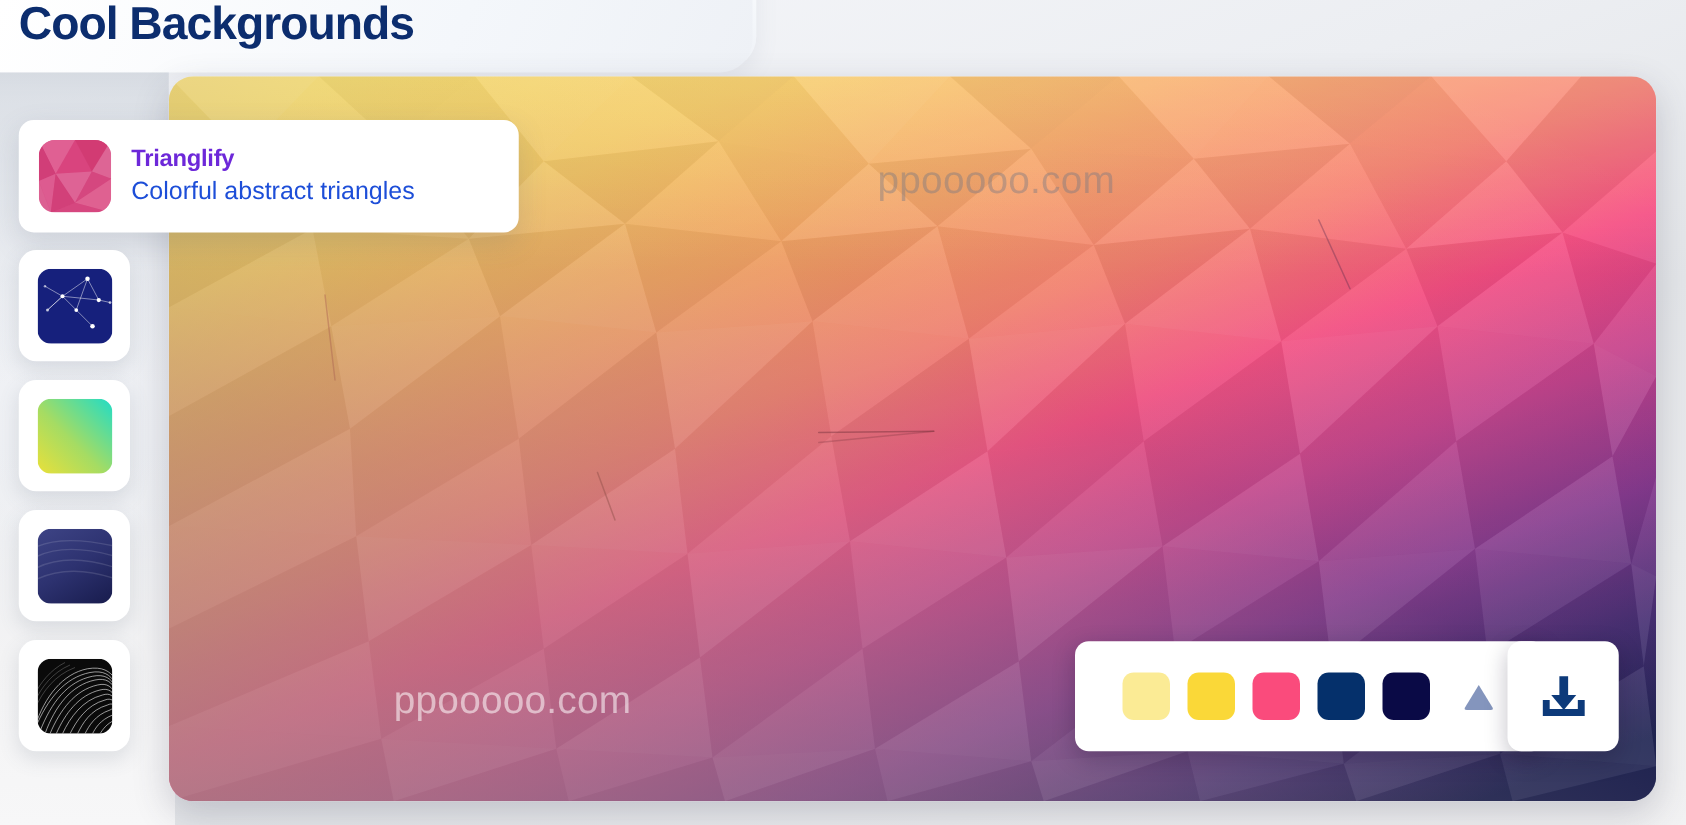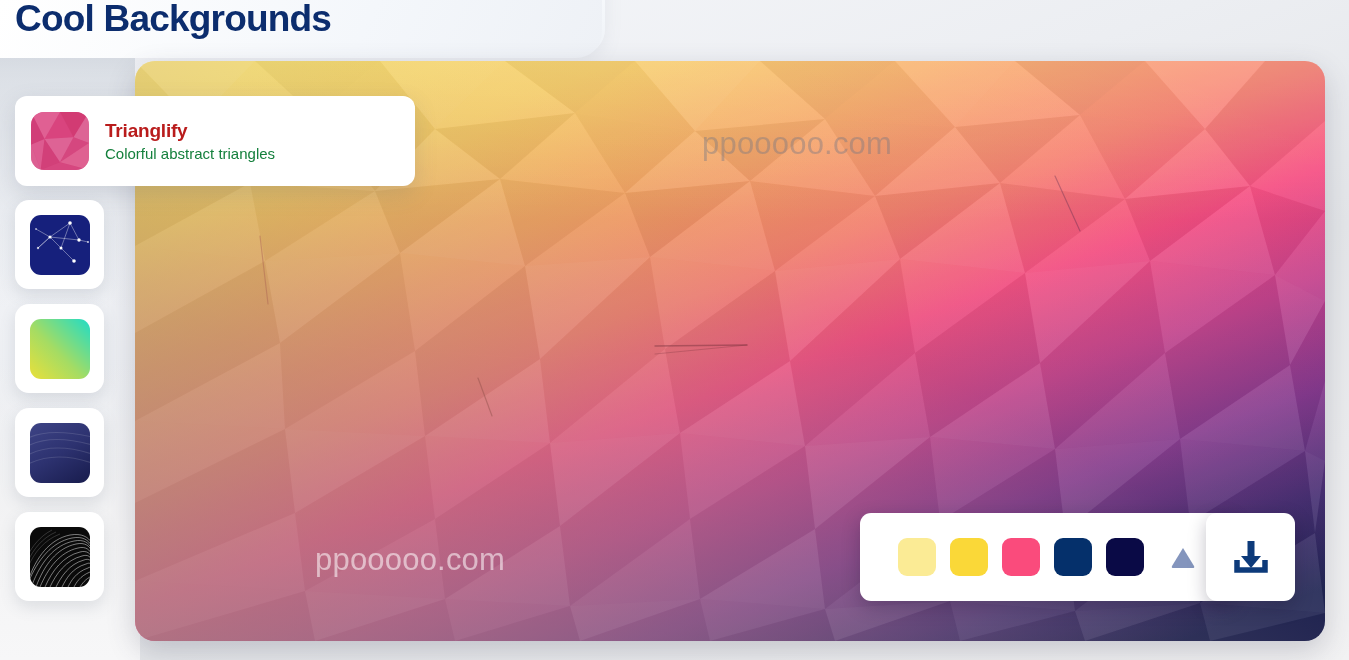--- a/index.html
+++ b/index.html
@@ -127,26 +127,26 @@
     border-radius: 13px;
     overflow: hidden;
     flex: 0 0 auto;
   }
   .info-thumb svg { display: block; width: 100%; height: 100%; }
 
   .info-text { display: flex; flex-direction: column; gap: 3px; }
   .info-title {
     font-size: 19px;
     font-weight: bold;
-    color: #b91c1c;
+    color: #6d28d9;
     letter-spacing: -0.2px;
   }
   .info-sub {
-    font-size: 15px;
-    color: #15803d;
+    font-size: 20px;
+    color: #1d4ed8;
   }
 
   
   .sidebar {
     position: absolute;
     left: 15px;
     top: 200px;
     width: 89px;
     display: flex;
     flex-direction: column;

